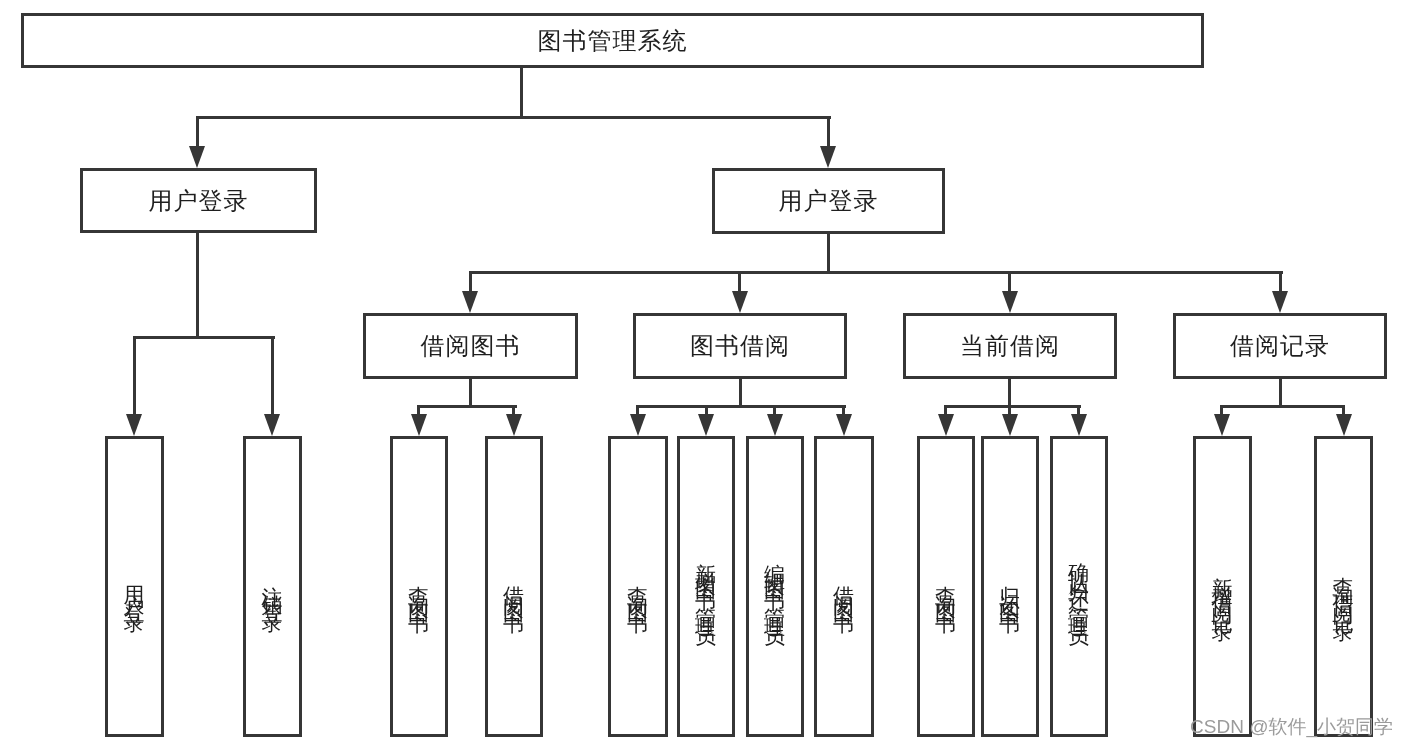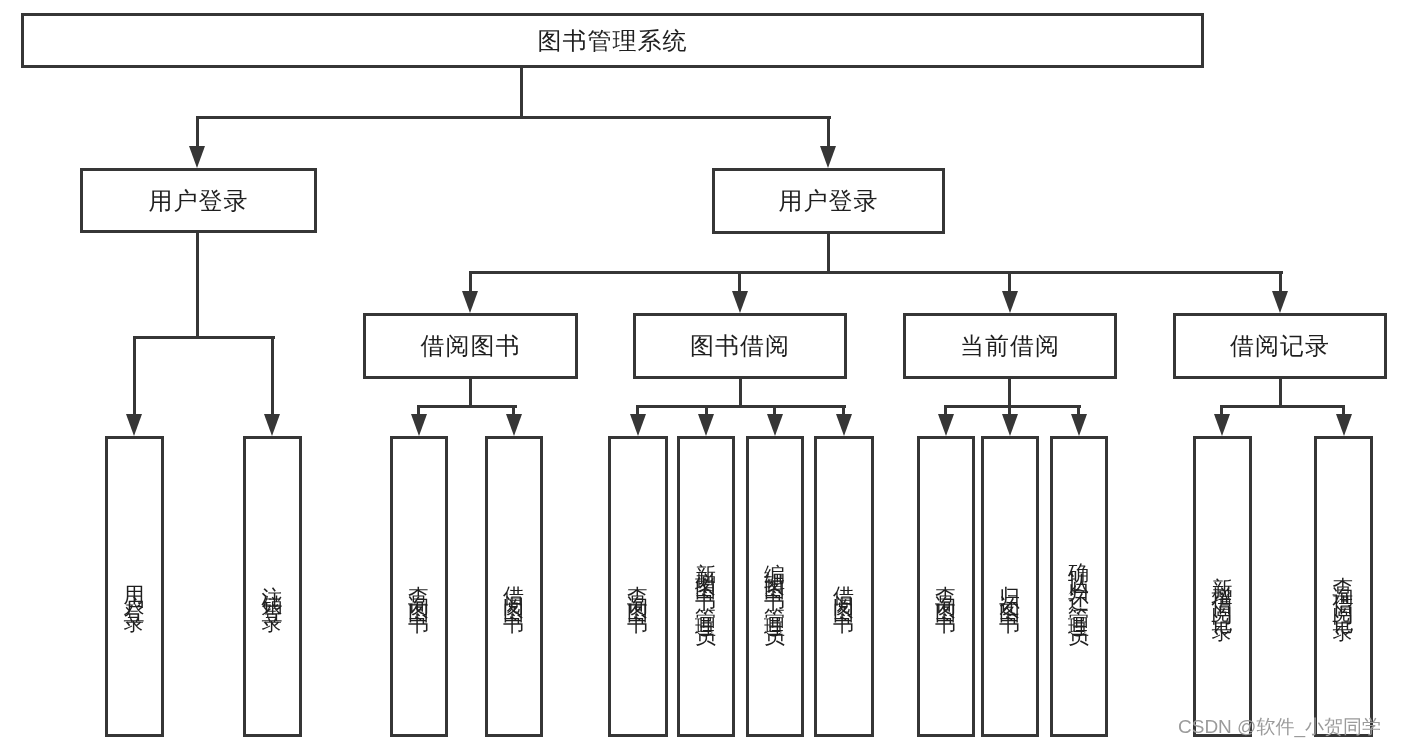--- a/index.html
+++ b/index.html
@@ -16,21 +16,21 @@
     writing-mode:vertical-rl;text-orientation:mixed;
     font-size:21px;letter-spacing:9px;line-height:1;white-space:nowrap;
   }
   .ln{position:absolute;background:#363636;}
   .ah{
     position:absolute;width:0;height:0;
     border-left:8px solid transparent;border-right:8px solid transparent;
     border-top:22px solid #363636;
   }
   .wm{
-    position:absolute;left:1178px;top:714px;width:215px;text-align:left;
+    position:absolute;left:1178px;top:714px;width:215px;text-align:right;
     font-size:19px;color:#9b9b9b;z-index:5;white-space:nowrap;
   }
 </style>
 </head>
 <body>
 
 <div id="stage">
 
   <div class="box h" style="left:21px;top:13px;width:1183px;height:55px">
     <span>图书管理系统</span>

